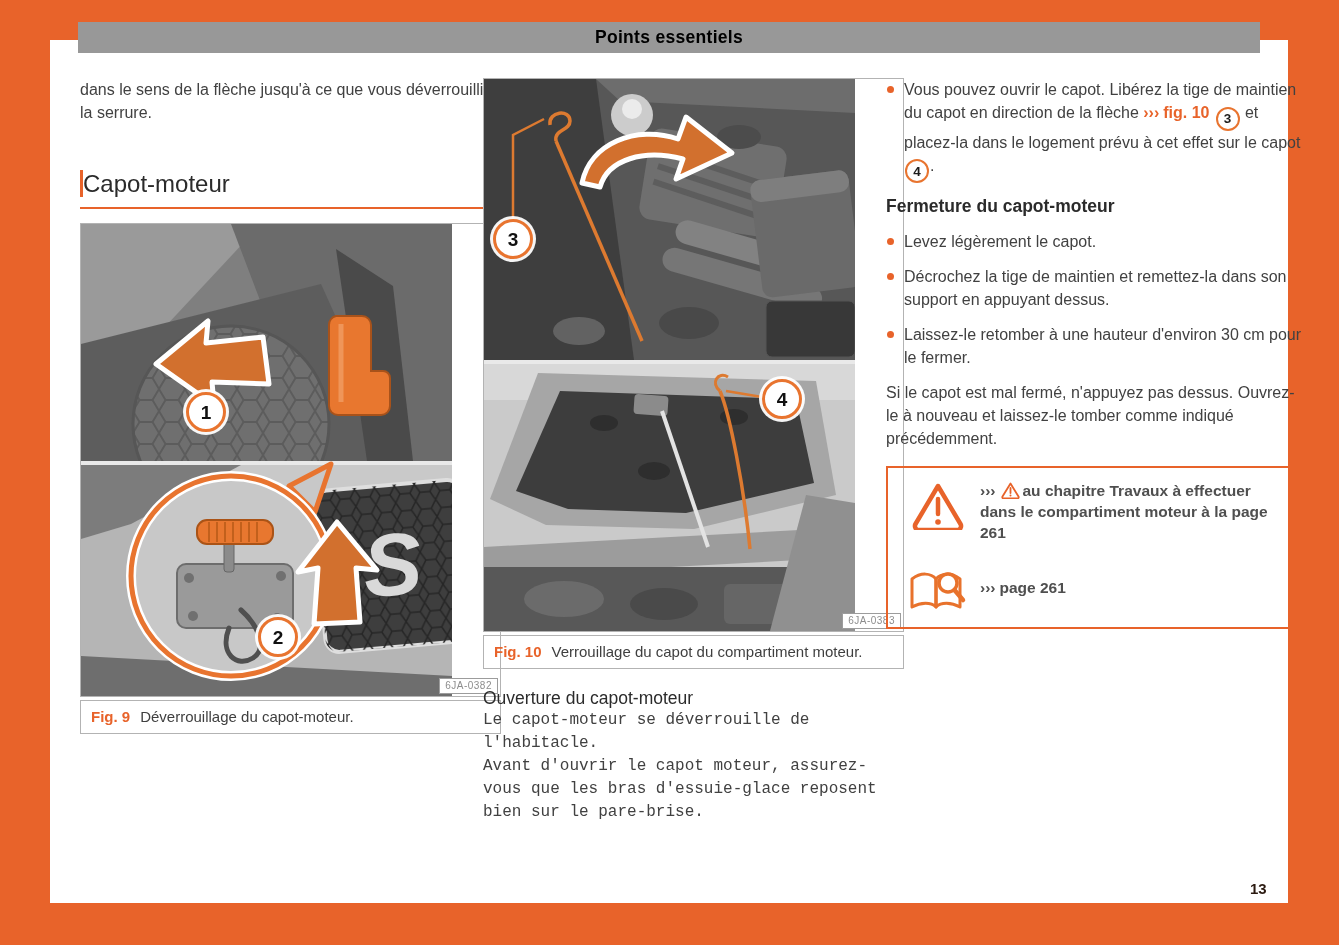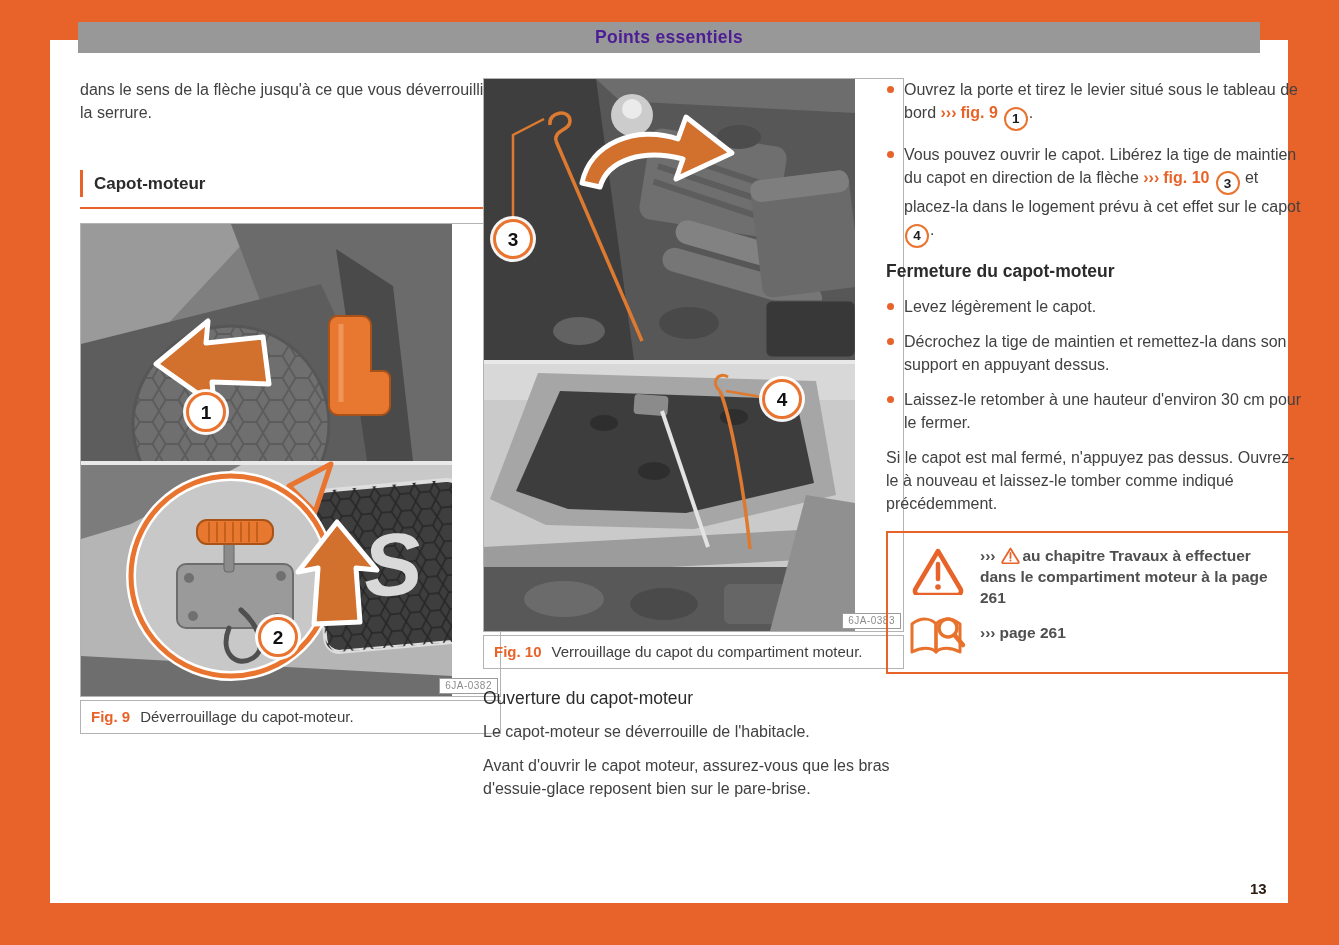--- a/index.html
+++ b/index.html
@@ -1,55 +1,55 @@
 <!DOCTYPE html>
 <html><head>
 <meta charset="utf-8">
 <style>
   html,body{margin:0;padding:0;background:#E8632A;}
   .canvas{position:relative;width:1339px;height:945px;background:#E8632A;overflow:hidden;
           font-family:"Liberation Sans",sans-serif;}
   .page{position:absolute;left:50px;top:40px;width:1238px;height:863px;background:#ffffff;}
   .header-bar{position:absolute;left:78px;top:22px;width:1182px;height:31px;background:#989898;
               display:flex;align-items:center;justify-content:center;z-index:5;}
-  .header-title{color:#4c1d95;font-size:17.5px;font-weight:bold;letter-spacing:.3px;}
+  .header-title{color:#000000;font-size:17.5px;font-weight:bold;letter-spacing:.3px;}
   .page-num{position:absolute;left:1250px;top:880px;font-size:15px;font-weight:bold;color:#2b1a10;z-index:6;}
 
   .col{position:absolute;top:78px;width:421px;color:#414141;font-size:16px;line-height:23px;z-index:4;}
   .col-left{left:80px;} .col-mid{left:483px;} .col-right{left:886px;}
   p{margin:0;}
 
   .sec-head{margin-top:46px;border-bottom:2px solid #E8632A;padding-bottom:10px;}
-  .sec-head-inner{border-left:3px solid #E8632A;padding-left:11px;font-size:17px;line-height:27px;
-                  font-weight:bold;color:#2b2b2b;}
+  .sec-head-inner{border-left:3px solid #E8632A;font-size:24px;line-height:27px;
+                  font-weight:normal;color:#2b2b2b;}
 
   .figure{margin-top:14px;}
   .fig-img{position:relative;border:1px solid #b3b3b3;font-size:0;}
   .fig-img svg{display:block;}
   .img-code{position:absolute;right:2px;bottom:2px;background:#fff;border:1px solid #9c9c9c;
             color:#8d8d8d;font-size:10px;line-height:12px;padding:1px 5px;letter-spacing:.5px;}
   .fig-caption{border:1px solid #b3b3b3;margin-top:3px;padding:6px 10px;font-size:15px;line-height:20px;color:#3f3f3f;}
   .fig-label{color:#E8632A;font-weight:bold;margin-right:10px;}
 
   .sub-head{margin-top:18px;font-size:17.5px;font-weight:normal;color:#2b2b2b;line-height:22px;}
-  .para{margin-top:11px;}
+  .para{margin-top:0;font-family:Liberation Mono, monospace;}
 
   .bullet{display:flex;margin-bottom:12px;}
   .dot{flex:none;width:7px;height:7px;border-radius:50%;background:#E8632A;margin:8px 10px 0 1px;}
   .btext{flex:1;}
   .ref-arrows{color:#E8632A;font-weight:bold;margin-right:4px;}
   .ref-name{color:#E8632A;font-weight:bold;margin-right:5px;}
   .inline-callout{display:inline-flex;width:20px;height:20px;border:2px solid #E8742F;border-radius:50%;
                   background:#fff;color:#1c1c1c;font-size:13.5px;font-weight:bold;align-items:center;
                   justify-content:center;vertical-align:-5px;margin:0 1px;}
   .close-head{margin-bottom:13px;font-size:17.5px;font-weight:bold;color:#2b2b2b;line-height:22px;}
   .note{margin-top:4px;}
 
   .info-box{margin-top:16px;border:2px solid #E8632A;padding:12px 12px 14px 8px;
-            display:grid;grid-template-columns:84px 1fr;row-gap:4px;align-items:start;}
+            display:grid;grid-template-columns:84px 1fr;row-gap:24px;align-items:start;}
   .info-icon-cell{display:flex;justify-content:center;padding-top:2px;}
   .info-text{font-weight:bold;color:#4f4f4f;font-size:15.5px;line-height:21px;padding-right:2px;}
   .dark-arrows{font-weight:bold;color:#4f4f4f;margin-right:4px;}
   .inline-warn{vertical-align:-3px;margin:0 3px 0 1px;}
 
   .fig-callout{position:absolute;width:34px;height:34px;border:3px solid #E8742F;border-radius:50%;
                background:#fff;color:#111;font-weight:bold;font-size:19px;display:flex;align-items:center;
                justify-content:center;box-shadow:0 0 0 3px rgba(255,255,255,.95);z-index:3;}
 </style>
 </head>
@@ -186,26 +186,20 @@
       </div>
     </div>
 
     <div class="sub-head">Ouverture du capot-moteur</div>
     <p class="para">Le capot-moteur se déverrouille de l'habitacle.</p>
     <p class="para">Avant d'ouvrir le capot moteur, assurez-vous que les bras d'essuie-glace reposent bien sur le pare-brise.</p>
   </div>
 
   <div class="col col-right">
 
-    <div class="bullet">
-      <span class="dot"></span>
-      <div class="btext">
-        <span>Ouvrez la porte et tirez le levier situé sous le tableau de bord </span><span class="ref-arrows">›››</span><span class="ref-name">fig. 9</span><span class="inline-callout">1</span><span>.</span>
-      </div>
-    </div>
 
 
     <div class="bullet">
       <span class="dot"></span>
       <div class="btext">
         <span>Vous pouvez ouvrir le capot. Libérez la tige de maintien du capot en direction de la flèche </span><span class="ref-arrows">›››</span><span class="ref-name">fig. 10</span><span class="inline-callout">3</span><span> et placez-la dans le logement prévu à cet effet sur le capot </span><span class="inline-callout">4</span><span>.</span>
       </div>
     </div>
 
     <div class="close-head">Fermeture du capot-moteur</div>

